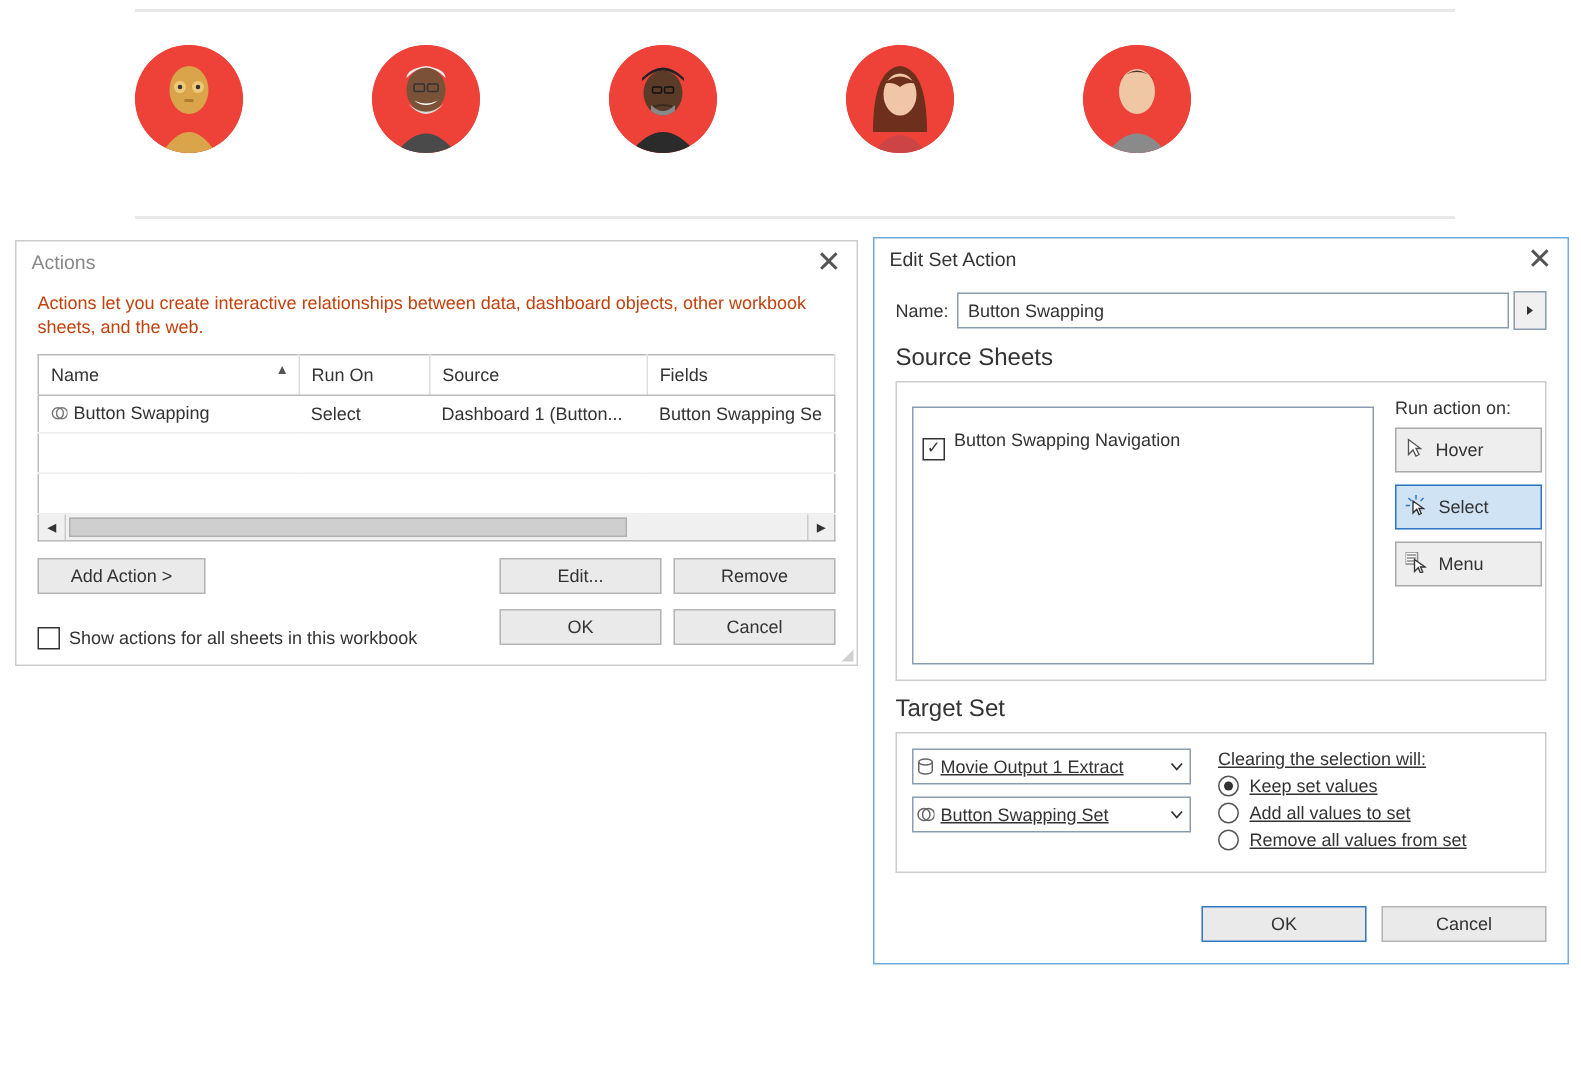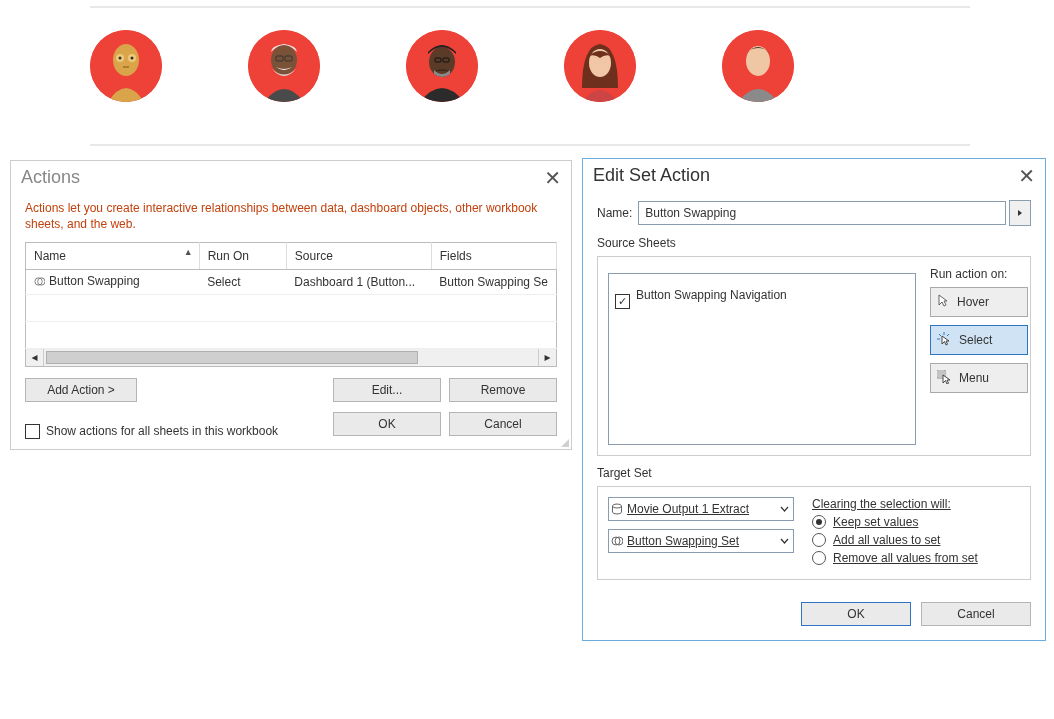--- a/index.html
+++ b/index.html
@@ -5,21 +5,21 @@
   html,body{margin:0;padding:0;background:#fff;font-family:"Segoe UI",Arial,sans-serif;font-size:12px;color:#333;}
   .canvas{width:1054px;height:719px;position:relative;background:#fff;}
   .hr{position:absolute;height:2px;background:#e8e8e8;}
   .avatar-row{position:absolute;left:90px;top:30px;display:flex;gap:86px;}
   .avatar{width:72px;height:72px;border-radius:50%;background:#ee4238;position:relative;overflow:hidden;}
   .avatar svg{position:absolute;inset:0;}
   
   .dlg{position:absolute;border:1px solid #ccc;background:#fff;}
   .dlg.actions{left:10px;top:160px;width:560px;}
   .dlg-titlebar{display:flex;align-items:center;justify-content:space-between;padding:6px 10px 2px 10px;}
-  .dlg-title{font-size:18px;color:#888;}
+  .dlg-title{font-size:13px;color:#888;}
   .close-x{font-size:20px;line-height:14px;color:#555;cursor:pointer;}
   .dlg-body{padding:10px 14px;}
   .desc{color:#c2410c;margin-bottom:10px;line-height:1.35;}
   .tbl{border:1px solid #bbb;background:#fff;width:100%;border-collapse:collapse;table-layout:auto;}
   .thead{background:#fff;}
   .tbl th{text-align:left;font-weight:400;padding:4px 8px;border-bottom:1px solid #bbb;border-right:1px solid #ddd;font-size:12px;position:relative;height:18px;}
   .tbl td{padding:4px 8px;border-bottom:1px solid #eee;font-size:12px;white-space:nowrap;overflow:hidden;}
   .tbl tr.empty td{height:18px;border-bottom:1px solid #eee;}
   .sort-caret{position:absolute;top:4px;right:6px;font-size:9px;color:#555;}
   .scrollbar-horiz{height:17px;border:1px solid #bbb;border-top:0;background:#f0f0f0;display:flex;align-items:center;}
@@ -35,21 +35,21 @@
   .grip{position:absolute;right:2px;bottom:2px;width:10px;height:10px;color:#bbb;}
   .grip::before{content:"";position:absolute;right:0;bottom:0;width:0;height:0;border-right:8px solid #d0d0d0;border-top:8px solid transparent;}
   
   .dlg.edit{left:582px;top:158px;width:462px;border:1px solid #6badde;}
   .dlg.edit .dlg-titlebar{padding:6px 10px;}
   .dlg.edit .dlg-title{color:#333;}
   .label{font-size:12px;margin-right:6px;}
   .row{display:flex;align-items:center;}
   .field{flex:1;border:1px solid #8a9db0;background:#fff;height:22px;padding:0 6px;display:flex;align-items:center;}
   .caretbtn{width:20px;height:24px;border:1px solid #8a9db0;margin-left:3px;display:flex;align-items:center;justify-content:center;background:#f0f0f0;}
-  .group-title{font-size:12px;margin:10px 0 4px 0;color:#333;}
+  .group-title{font-size:16px;margin:10px 0 4px 0;color:#333;}
   .fieldset{border:1px solid #ccc;padding:10px;position:relative;margin-top:6px;}
   .combo{border:1px solid #8a9db0;background:#fff;height:22px;display:flex;align-items:center;position:relative;}
   .combo .ico{width:16px;display:flex;align-items:center;justify-content:center;}
   .combo .combo-txt{flex:1;padding-left:2px;}
   .combo .darrow{width:18px;display:flex;align-items:center;justify-content:center;border-left:0;}
   .listbox{border:1px solid #8a9db0;background:#fff;height:162px;margin-top:6px;padding:4px;}
   .listitem{display:flex;align-items:center;gap:6px;padding:2px 2px;}
   .side{width:90px;margin-left:14px;}
   .runbtn{width:90px;height:28px;border:1px solid #aaa;background:#eee;display:flex;align-items:center;margin-bottom:8px;padding-left:6px;gap:8px;text-align:right;}
   .runbtn.selected{border:1px solid #2e76c4;background:#cfe3f5;}

